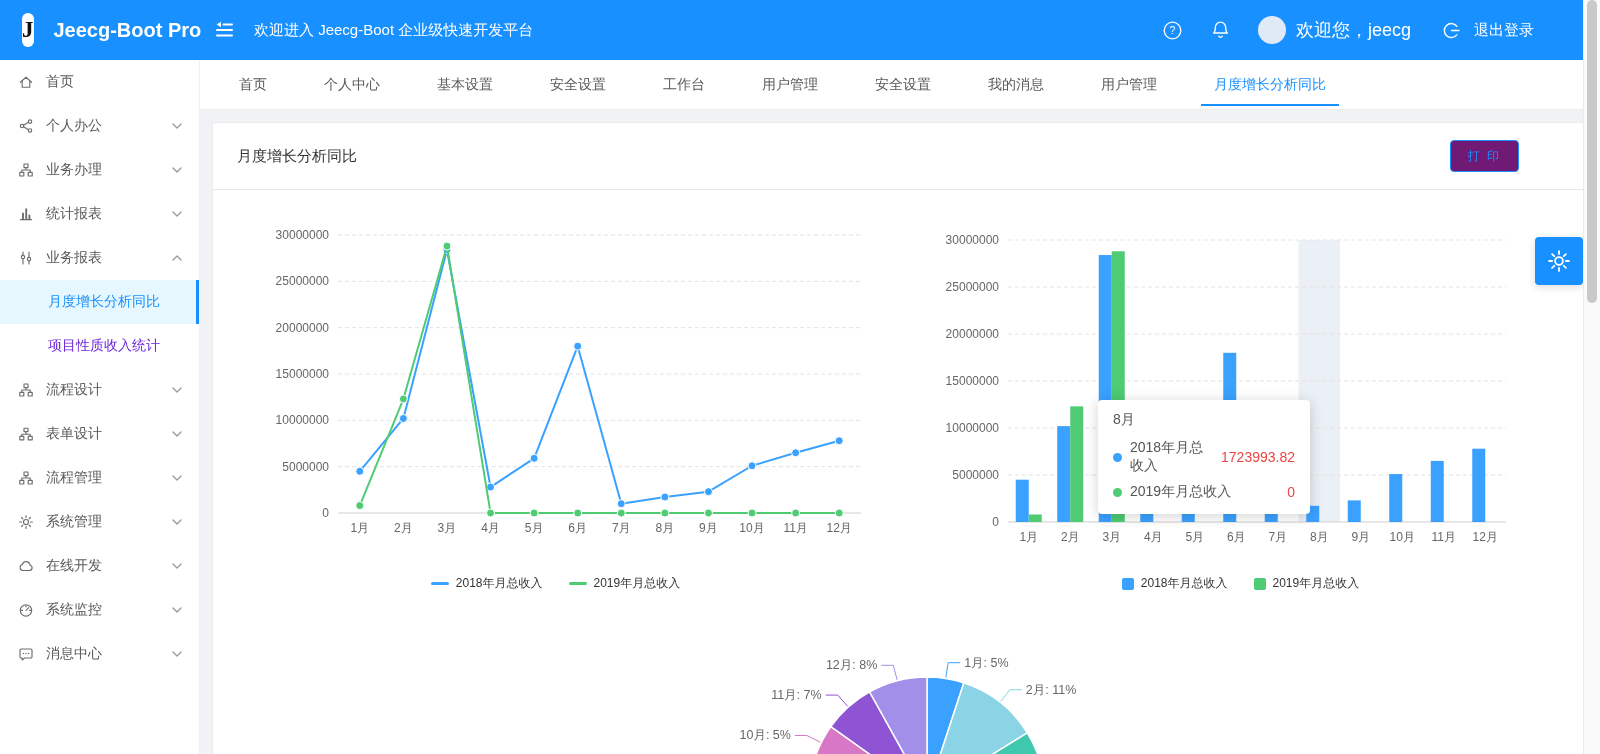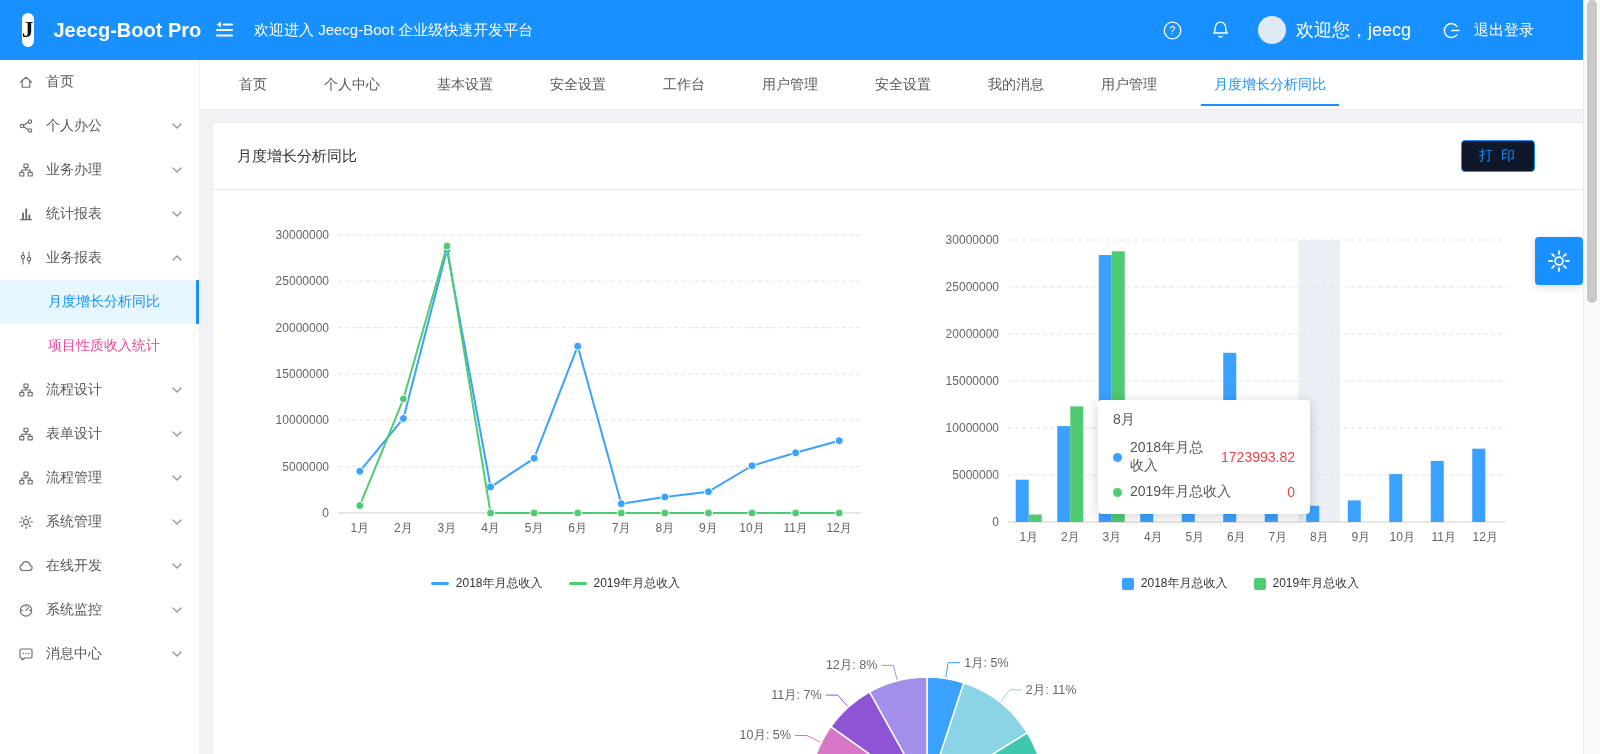--- a/index.html
+++ b/index.html
@@ -19,34 +19,34 @@
   .avatar { width:28px; height:28px; border-radius:50%; background:#dfeaf6; margin-left:22px; cursor:pointer; }
   .greet { margin-left:10px; font-size:18px; cursor:pointer; white-space:nowrap; }
   .logout { margin-left:32px; display:flex; align-items:center; gap:14px; font-size:15px; cursor:pointer; white-space:nowrap; }
 
   
   .side { position:absolute; left:0; top:60px; bottom:0; width:200px; background:#fff; border-right:1px solid #f0f0f0; z-index:5; }
   .side-item { height:44px; display:flex; align-items:center; padding:0 17px 0 18px; font-size:14px; color:#595959; cursor:pointer; }
   .side-item .mi { width:16px; height:16px; margin-right:12px; display:inline-flex; color:#6e6e6e; flex:0 0 auto; }
   .side-item .lbl { white-space:nowrap; }
   .side-item .chev { margin-left:auto; display:flex; color:#9a9a9a; }
-  .side-sub { height:44px; display:flex; align-items:center; padding-left:48px; font-size:14px; color:#ec4899; cursor:pointer; }
+  .side-sub { height:44px; display:flex; align-items:center; padding-left:48px; font-size:14px; color:#6d28d9; cursor:pointer; }
   .side-sub.active { background:#e6f7ff; color:#1890ff; border-right:3px solid #1890ff; }
 
   
   .main { position:absolute; left:200px; top:60px; right:0; bottom:0; overflow:hidden; }
   .tabbar { height:50px; background:#fff; display:flex; align-items:center; padding-left:39px; border-bottom:1px solid #ececec; }
   .tab { height:100%; display:flex; align-items:center; font-size:14px; color:#595959; cursor:pointer; position:relative; margin-right:57px; white-space:nowrap; }
   .tab.active { color:#1890ff; }
   .tab.active::after { content:""; position:absolute; left:-13px; right:-13px; bottom:3px; height:2px; background:#1890ff; }
 
   .content { padding:12px 0 0 12px; }
   .card { background:#fff; width:1372px; border:1px solid #ebebeb; border-radius:2px; min-height:900px; }
   .card-head { height:67px; display:flex; align-items:center; padding:0 24px; border-bottom:1px solid #e8e8e8; font-size:15px; color:#333; }
-  .print-btn { margin-left:auto; margin-right:24px; height:32px; padding:0 17px; background:#0f172a; border:1px solid #1890ff; color:#1890ff; border-radius:4px; font-size:14px; cursor:pointer; font-family:inherit; letter-spacing:2px; }
+  .print-btn { margin-left:auto; margin-right:40px; height:32px; padding:0 17px; background:#701a75; border:1px solid #1890ff; color:#1890ff; border-radius:4px; font-size:12px; cursor:pointer; font-family:inherit; letter-spacing:2px; }
 
   .charts-row { display:flex; margin-top:18px; height:390px; }
   .chart-panel { width:50%; position:relative; }
   .chart-svg { position:absolute; inset:0; }
   .legend { position:absolute; bottom:6px; left:0; right:0; display:flex; justify-content:center; align-items:center; gap:26px; font-size:12px; color:#333; }
   .lg-item { display:flex; align-items:center; gap:7px; cursor:pointer; }
   .mk-line { width:18px; height:3px; border-radius:2px; }
   .mk-rect { width:12px; height:12px; border-radius:2px; }
 
   .tooltip { position:absolute; left:200px; top:192px; width:212px; background:#fff; border-radius:4px; box-shadow:0 2px 14px rgba(0,0,0,.18); padding:11px 15px 13px; font-size:14px; color:#555; z-index:6; }

